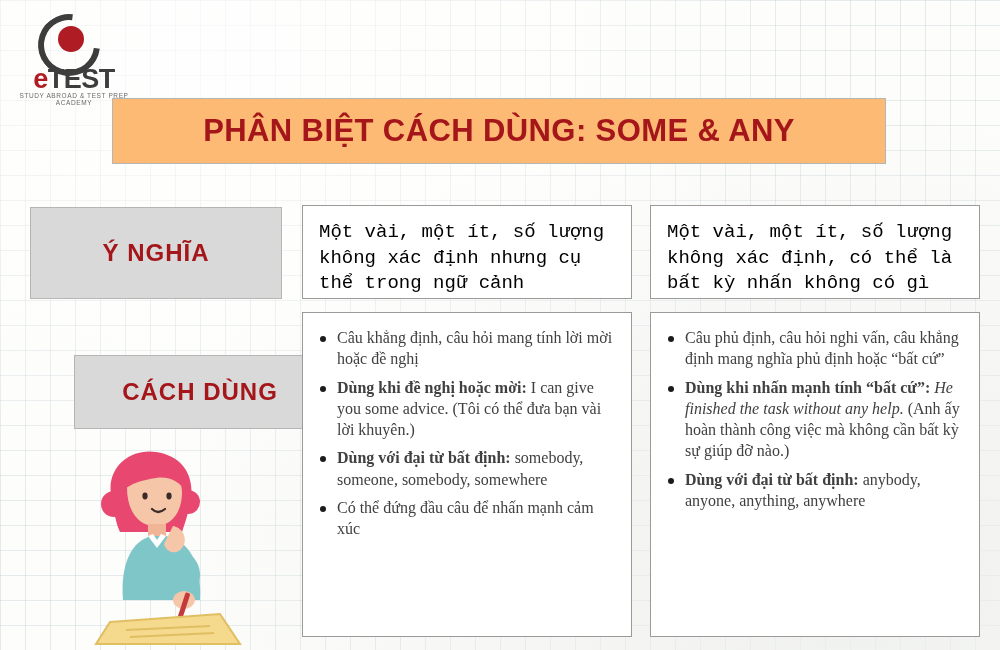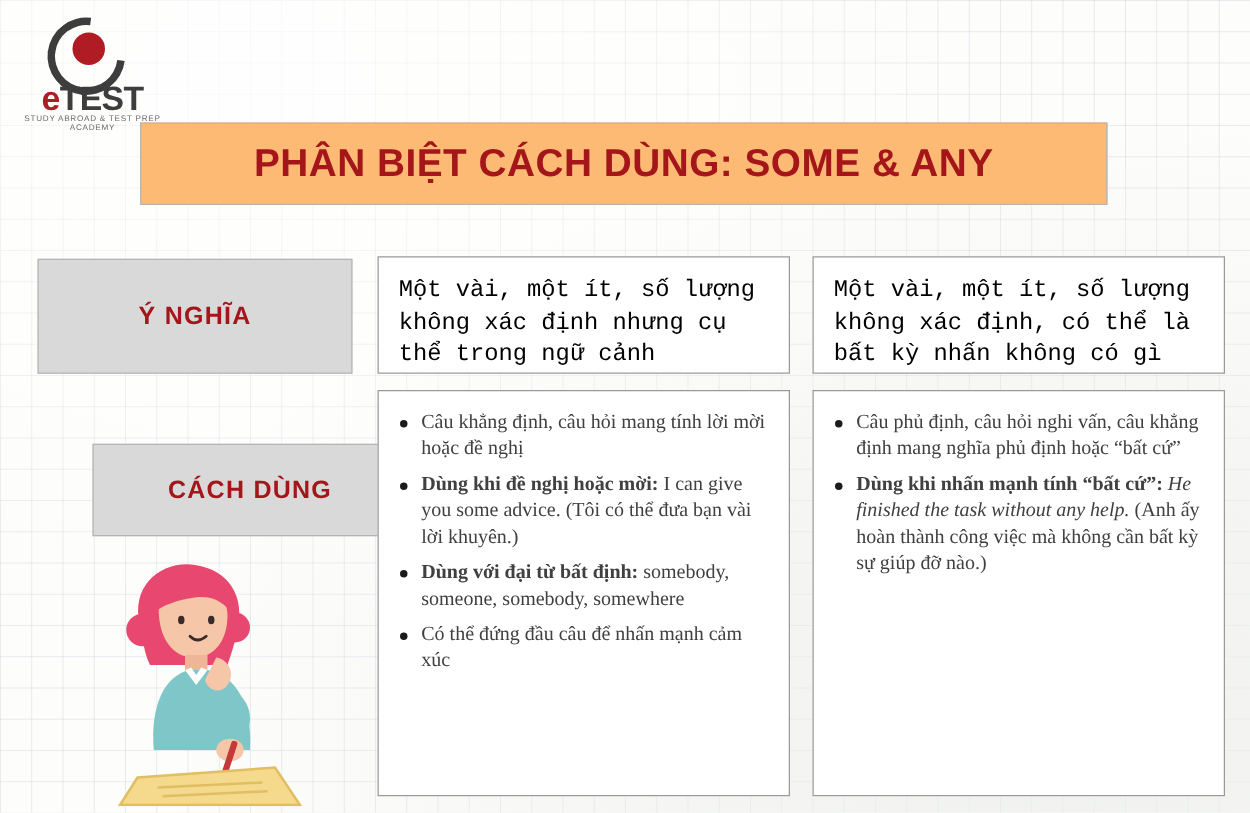--- a/index.html
+++ b/index.html
@@ -112,21 +112,21 @@
   
   .label-box {
     position: absolute;
     background: #d9d9d9;
     border: 1px solid #b5b5b5;
     display: flex;
     align-items: center;
     justify-content: center;
   }
   .label-box .label-text {
-    font-size: 20px;
+    font-size: 24px;
     font-weight: bold;
     color: #a4161a;
     letter-spacing: 1px;
   }
   #label-meaning {
     left: 30px;
     top: 207px;
     width: 250px;
     height: 90px;
   }
@@ -231,20 +231,21 @@
       <li><span>Câu khẳng định, câu hỏi mang tính lời mời hoặc đề nghị</span></li>
       <li><span class="b">Dùng khi đề nghị hoặc mời:</span><span> I can give you some advice. (Tôi có thể đưa bạn vài lời khuyên.)</span></li>
       <li><span class="b">Dùng với đại từ bất định:</span><span> somebody, someone, somebody, somewhere</span></li>
       <li><span>Có thể đứng đầu câu để nhấn mạnh cảm xúc</span></li>
     </ul>
 </div>
 <div class="content-box" id="usage-any">
   <ul class="bullets">
       <li><span>Câu phủ định, câu hỏi nghi vấn, câu khẳng định mang nghĩa phủ định hoặc “bất cứ”</span></li>
       <li><span class="b">Dùng khi nhấn mạnh tính “bất cứ”:</span><span class="i"> He finished the task without any help.</span><span> (Anh ấy hoàn thành công việc mà không cần bất kỳ sự giúp đỡ nào.)</span></li>
+      <li><span class="b">Dùng với đại từ bất định:</span><span> anybody, anyone, anything, anywhere</span></li>
     </ul>
 </div>
 
 <div id="illustration">
   <svg viewBox="0 0 215 205" width="215" height="205" xmlns="http://www.w3.org/2000/svg">
 
     <path d="M52 60 C44 28 70 8 96 12 C124 16 136 38 130 64 C127 78 124 86 122 92 L60 92 C56 84 54 72 52 60 Z" fill="#e8486f"></path>
 
     <circle cx="54" cy="64" r="13" fill="#e8486f"></circle>
     <circle cx="128" cy="62" r="12" fill="#e8486f"></circle>

